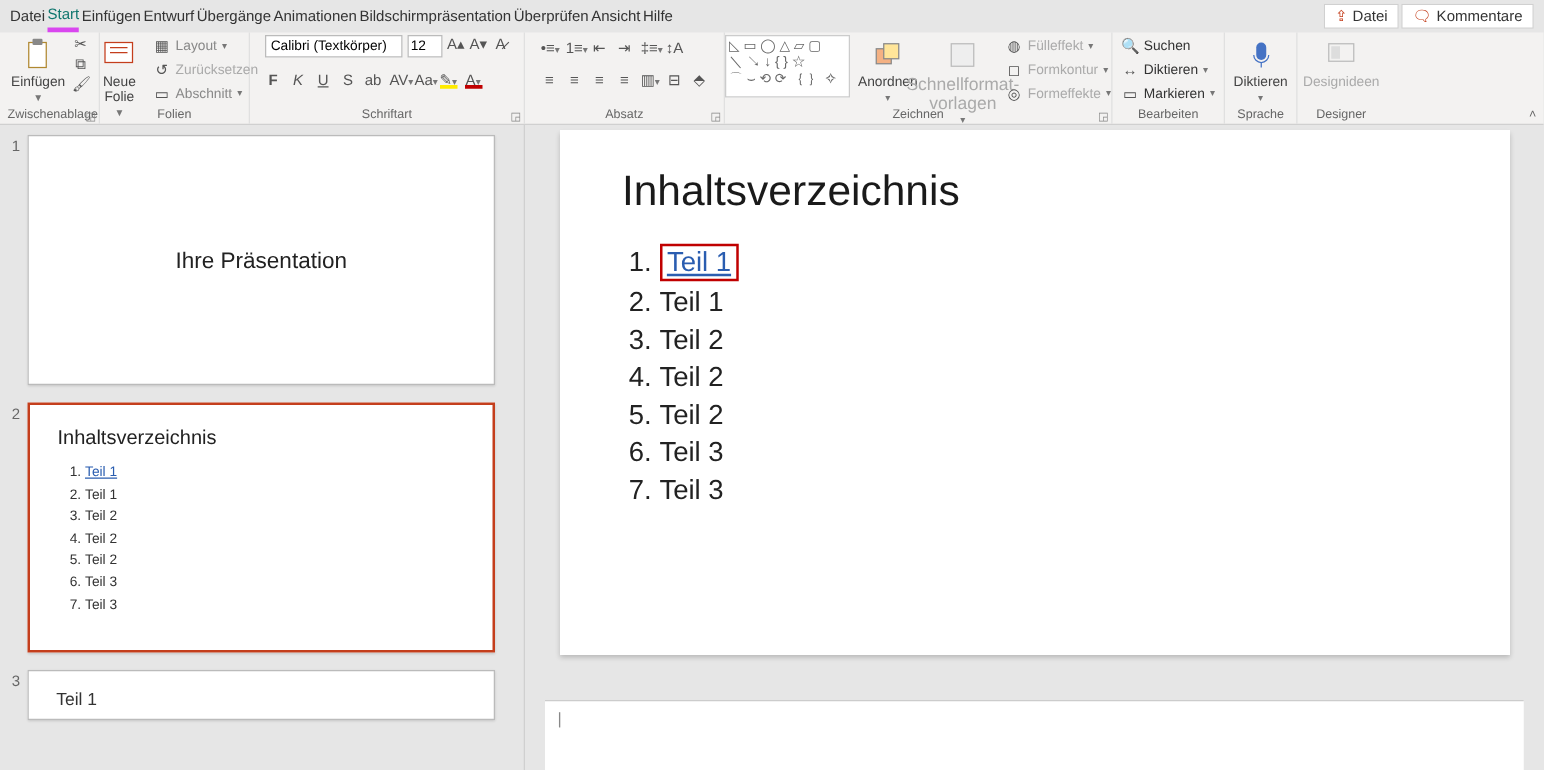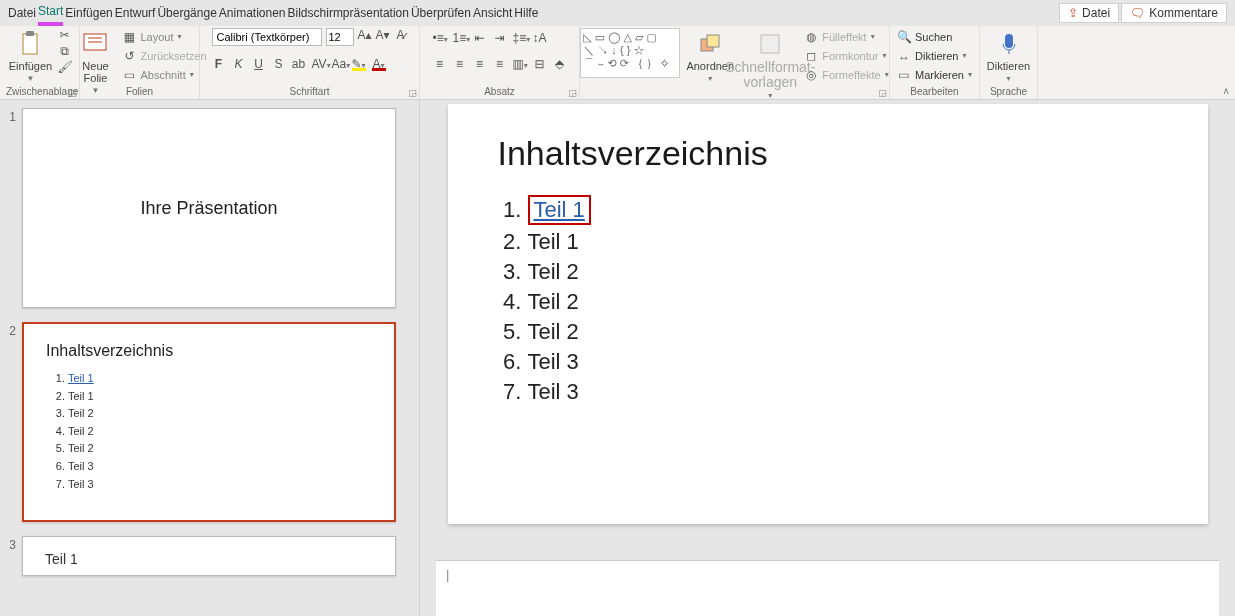--- a/index.html
+++ b/index.html
@@ -220,20 +220,21 @@
             <span>Formkontur</span>
             <span class="drop">▾</span>
           </div>
         <div class="smallitem" style="color:#aaa">
             <span class="ic">◎</span>
             <span>Formeffekte</span>
             <span class="drop">▾</span>
           </div>
       </div>
     </div>
+    <div class="group-label">Zeichnen</div>
     <span class="launcher">◲</span>
   </div>
 
   <div class="group" style="width:90px">
     <div class="group-body">
       <div class="col">
         <div class="smallitem active">
             <span class="ic">🔍</span>
             <span>Suchen</span>
           </div>
@@ -262,20 +263,34 @@
               <line x1="9" y1="18" x2="9" y2="22" stroke="#4472c4"></line>
             </svg>
           </div>
         <span>Diktieren</span>
           <span class="drop">▾</span>
       </div>
     </div>
     <div class="group-label">Sprache</div>
   </div>
 
+  <div class="group" style="width:70px;border-right:none">
+    <div class="group-body">
+      <div class="bigbtn" style="color:#aaa">
+        <div class="icon">
+            <svg width="24" height="22">
+              <rect x="2" y="2" width="20" height="14" fill="none" stroke="#bbb"></rect>
+              <rect x="4" y="4" width="7" height="10" fill="#ddd"></rect>
+            </svg>
+          </div>
+        <span>Designideen</span>
+      </div>
+    </div>
+    <div class="group-label">Designer</div>
+  </div>
   <span class="collapse-chevron">˄</span>
 </div>
 
 <div class="main">
   <div class="thumb-pane">
 
     <div class="thumb-row">
       <div class="thumb-num">1</div>
       <div class="thumb thumb-1">
         <div class="thumb-1-title">Ihre Präsentation</div>

